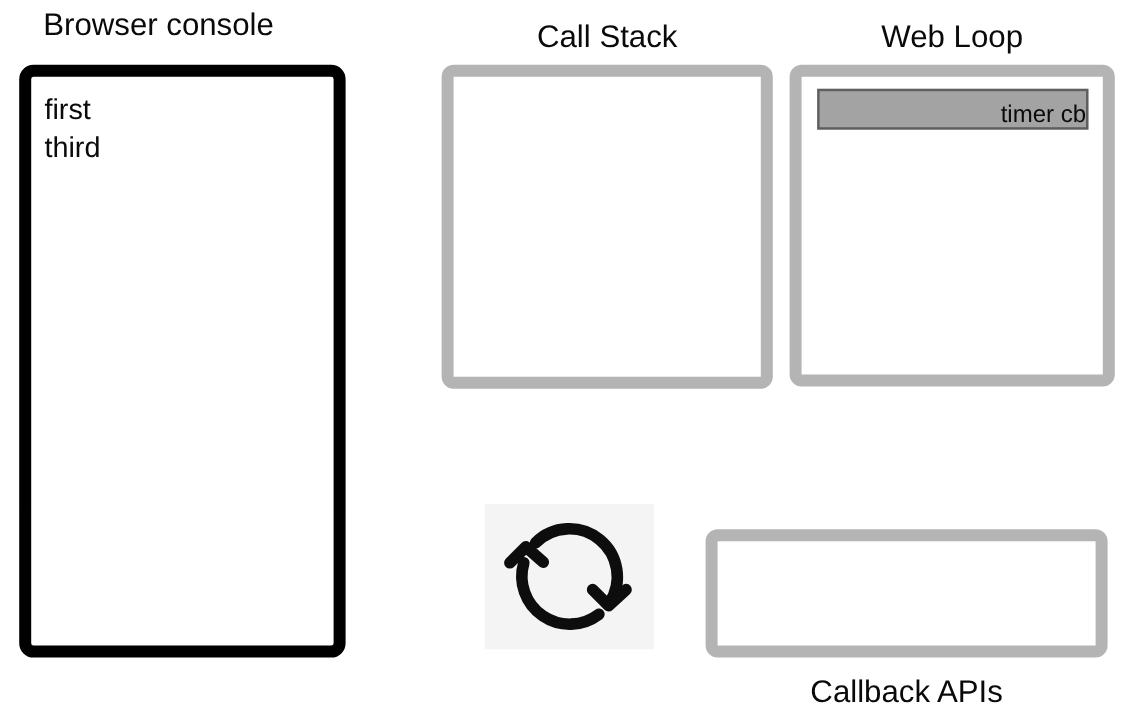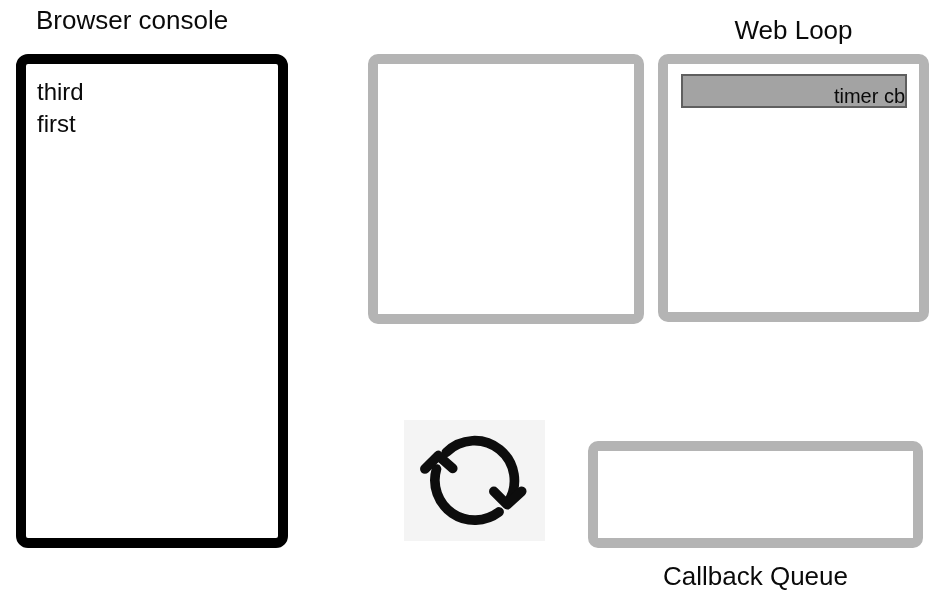--- a/index.html
+++ b/index.html
@@ -90,38 +90,39 @@
   #callback-queue-label { left: 588px; top: 561px; width: 335px; }
 </style>
 </head>
 <body>
 
 <div id="page">
 
   <div class="title" id="console-title">Browser console</div>
 
   <div id="console-box">
+    <div class="console-line">first</div>
     <div class="console-line">third</div>
-    <div class="console-line">first</div>
   </div>
 
+  <div class="title centered" id="call-stack-title">Call Stack</div>
   <div class="gray-box" id="call-stack-box"></div>
 
   <div class="title centered" id="web-apis-title">Web Loop</div>
   <div class="gray-box" id="web-apis-box">
     <div id="timer-chip">timer cb</div>
   </div>
 
   <div id="event-loop-icon">
     <svg width="121" height="121" viewBox="0 0 100 100" fill="none" stroke="#0d0d0d" stroke-width="8" stroke-linecap="round" stroke-linejoin="round">
 
       <path d="M 26.7 26.7 A 33 33 0 0 1 77.7 68"></path>
       <path d="M 66 59 L 77 70 L 89 59"></path>
 
       <path d="M 70.3 76 A 33 33 0 0 1 18.6 40.5"></path>
       <path d="M 9 40.5 L 20 29.5 L 32 40"></path>
     </svg>
   </div>
 
   <div class="gray-box" id="callback-queue-box"></div>
-  <div class="title centered" id="callback-queue-label">Callback Queue</div>
+  <div class="title centered" id="callback-queue-label">Callback APIs</div>
 
 </div>
 
 </body></html>

